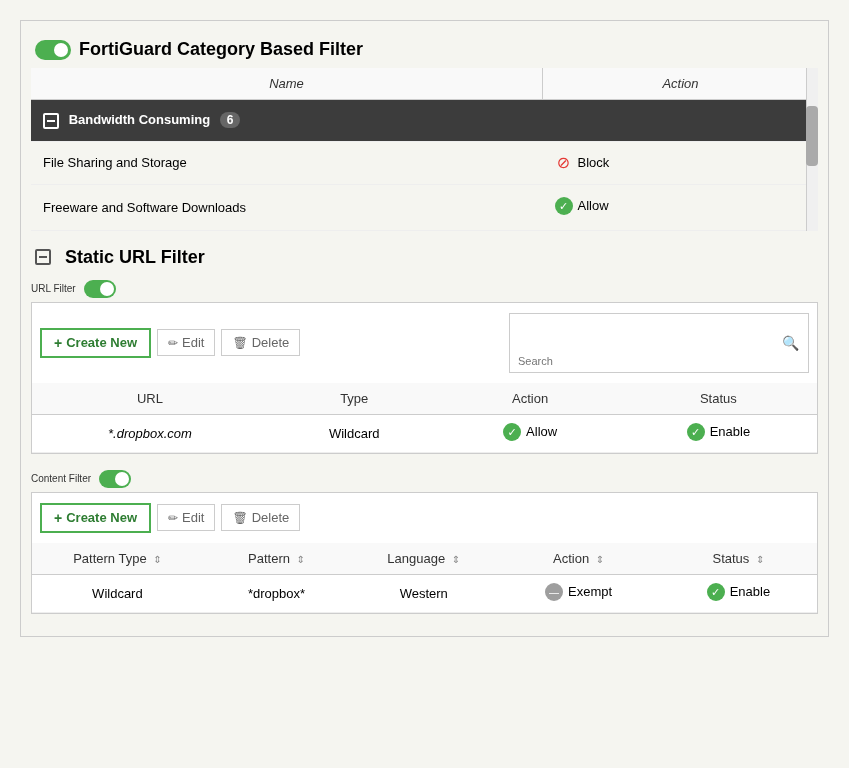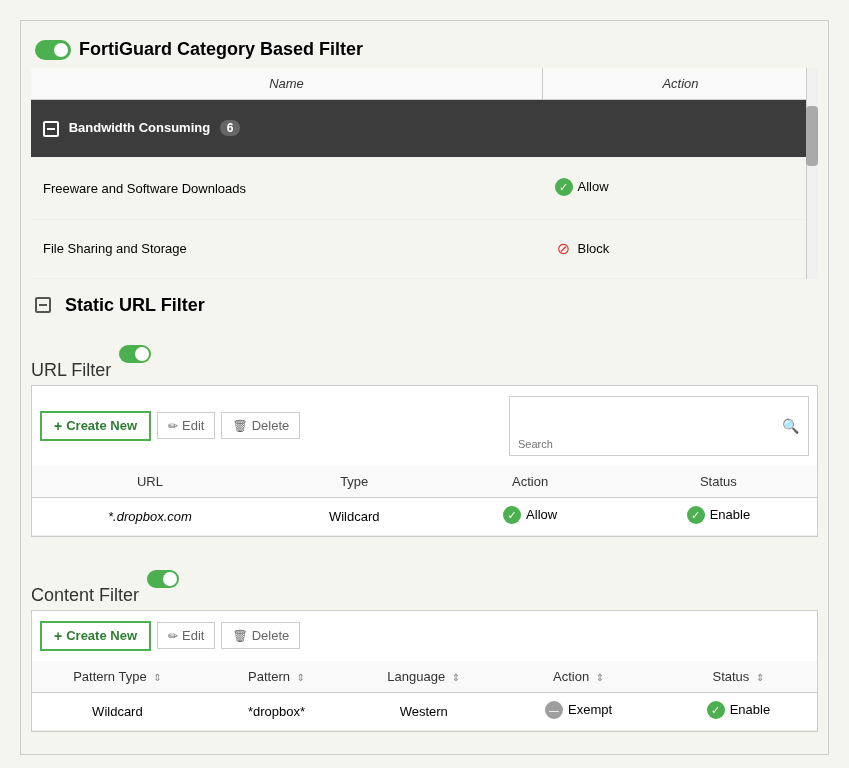--- a/index.html
+++ b/index.html
@@ -71,21 +71,21 @@
       padding: 8px 12px;
       text-align: center;
       font-weight: normal;
       color: #333;
       font-style: italic;
     }
     .fg-table th:first-child {
       border-right: 1px solid #ccc;
     }
     .fg-table td {
-      padding: 20px 12px;
+      padding: 12px 12px;
       border-bottom: 1px solid #eee;
       margin-left: 8px;
     }
     .fg-table tr.group-row td {
       background: #3c3c3c;
       color: white;
       font-weight: bold;
     }
     .fg-table tr.group-row td .badge {
       display: inline-block;
@@ -210,23 +210,22 @@
     }
     .subsection-header {
       display: flex;
       align-items: center;
       gap: 8px;
       padding: 4px 0;
       font-size: 13px;
     }
     .subsection-label {
       font-weight: normal;
-      font-size: 18px;
+      font-size: 10px;
       color: #333;
-      margin-top: 32px;
     }
 
     
     .toolbar {
       display: flex;
       align-items: center;
       gap: 6px;
       padding: 6px 0;
     }
     .btn-create {
@@ -343,34 +342,34 @@
       </thead>
       <tbody>
         <tr class="group-row">
           <td colspan="2">
             <span class="minus-box"></span>
             <span>Bandwidth Consuming</span>
             <span class="badge">6</span>
           </td>
         </tr>
         <tr>
+          <td>File Sharing and Storage</td>
+          <td>
+            <span class="icon-allow">
+              <span style="display:inline-flex;align-items:center;justify-content:center;width:18px;height:18px;color:#e53935;font-size:16px;">⊘</span>
+              <span>Block</span>
+            </span>
+          </td>
+        </tr>
+        <tr>
           <td>Freeware and Software Downloads</td>
           <td>
             <span class="icon-allow">
               <span class="circle-green"></span>
               <span>Allow</span>
-            </span>
-          </td>
-        </tr>
-        <tr>
-          <td>File Sharing and Storage</td>
-          <td>
-            <span class="icon-allow">
-              <span style="display:inline-flex;align-items:center;justify-content:center;width:18px;height:18px;color:#e53935;font-size:16px;">⊘</span>
-              <span>Block</span>
             </span>
           </td>
         </tr>
       </tbody>
     </table>
     <div class="scrollbar-track">
       <div class="scrollbar-thumb"></div>
     </div>
   </div>
 

